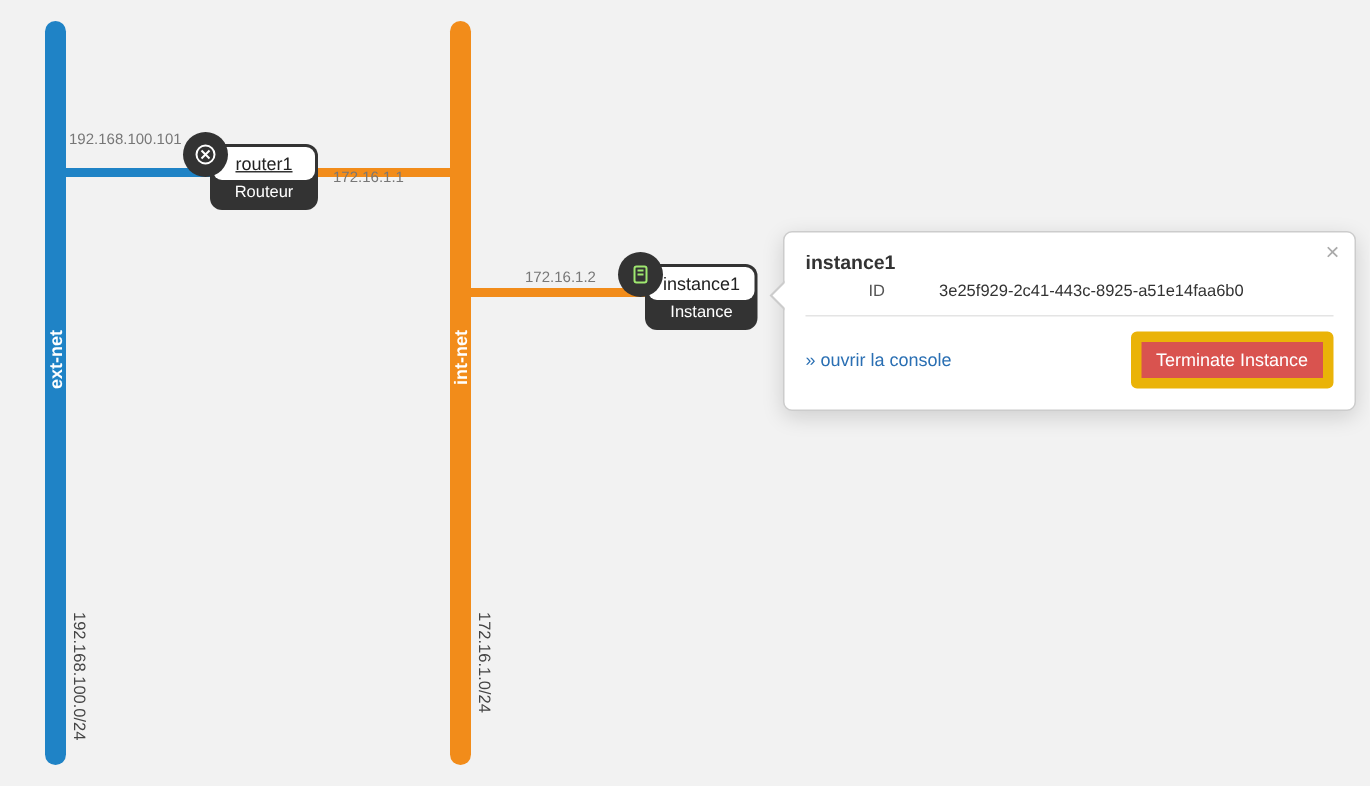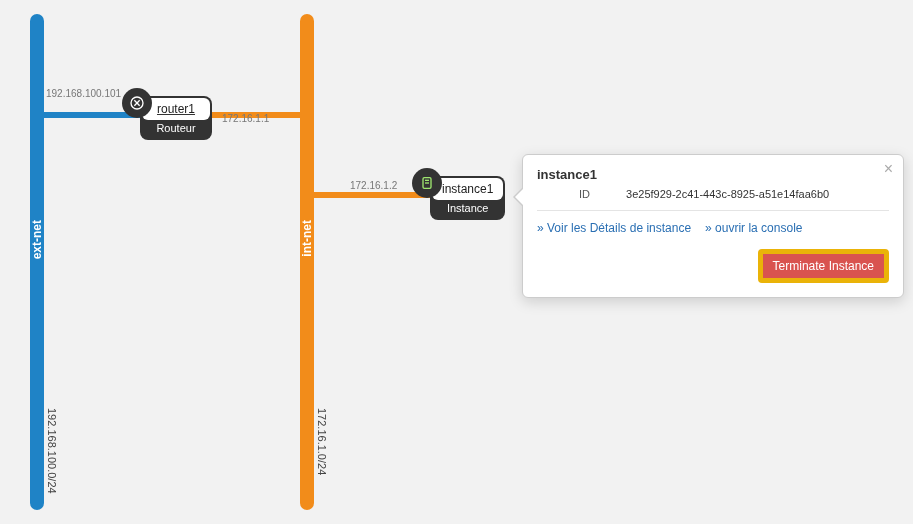--- a/index.html
+++ b/index.html
@@ -174,21 +174,21 @@
     margin: 10px 0;
   }
   .popover .actions { display: flex; align-items: center; gap: 14px; flex-wrap: wrap; }
   .popover .link {
     color: #2a6fb3;
     font-size: 12px;
     cursor: pointer;
   }
   .popover .btn-danger {
     background: #d9534f;
-    border: 5px solid #eab308;
+    border: 7px solid #eab308;
     color: #fff;
     font-size: 12px;
     padding: 5px 10px;
     border-radius: 4px;
     cursor: pointer;
     margin-left: auto;
   }
 </style>
 </head>
 <body>
@@ -237,19 +237,18 @@
 
   <div class="popover">
     <div class="close">×</div>
     <div class="ptitle">instance1</div>
     <div class="kv">
       <span class="k">ID</span>
       <span class="v">3e25f929-2c41-443c-8925-a51e14faa6b0</span>
     </div>
     <hr>
     <div class="actions">
-      <span class="link">» Voir les Détails de instance</span>
       <span class="link">» ouvrir la console</span>
       <button class="btn-danger">Terminate Instance</button>
     </div>
   </div>
 
 </div>
 
 </body></html>

